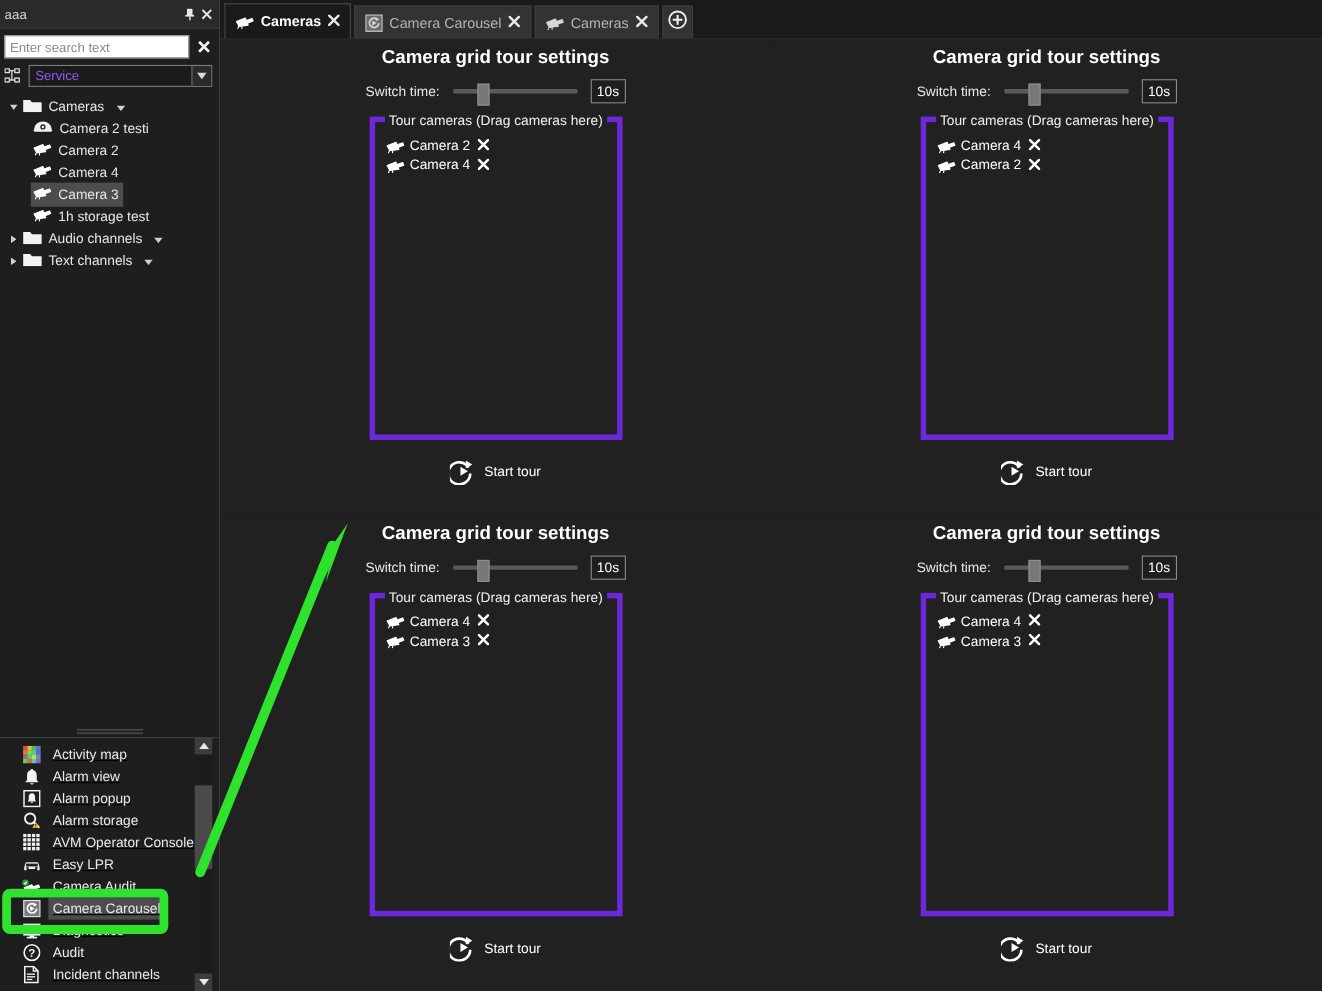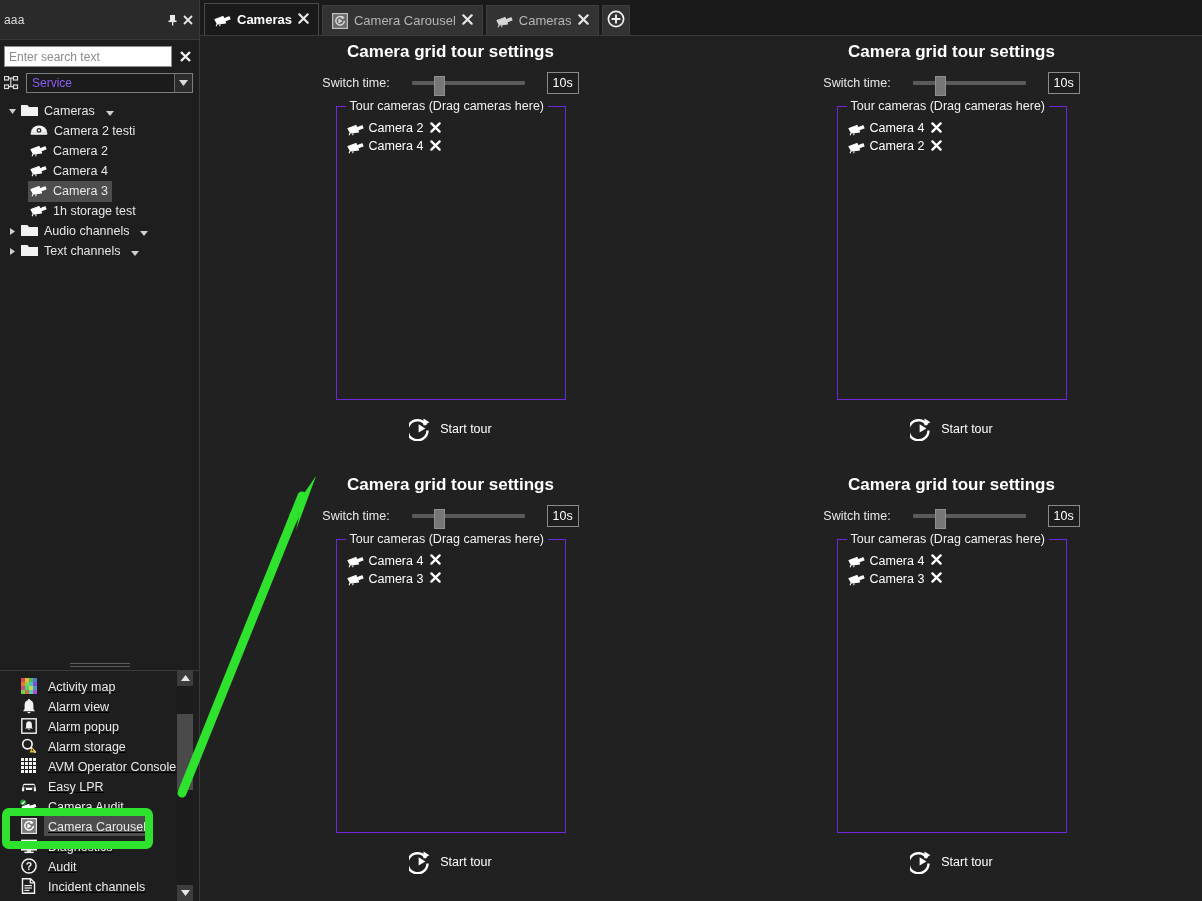--- a/index.html
+++ b/index.html
@@ -10,21 +10,21 @@
     overflow: hidden;
   }
   #root { position: relative; width: 1202px; height: 901px; background: #212121; }
 
   
   #left-dock {
     position: absolute; left: 0; top: 0; width: 200px; height: 901px;
     background: #1e1e1e; border-right: 1px solid #3a3a3a;
   }
   .dock-header {
-    height: 40px; background: #2a2a2a;
+    height: 26px; background: #2a2a2a;
     display: flex; align-items: center; padding: 4px 4px;
     border-bottom: 1px solid #3a3a3a;
   }
   .dock-title { color: #dcdcdc; font-size: 12px; flex: 1; letter-spacing: .2px; }
   .hdr-ico { width: 15px; height: 16px; display: flex; align-items: center; justify-content: center;
              color: #e8e8e8; font-size: 12px; cursor: pointer; }
   .pin-svg { display:block; }
 
   .search-row { display: flex; align-items: center; gap: 5px; padding: 6px 6px 3px 4px; }
   .search-input {
@@ -109,31 +109,31 @@
     position:absolute; left:200px; top:36px; width:1002px; height:865px;
     display:grid; grid-template-columns:1fr 1fr; grid-template-rows:1fr 1fr;
     background:#212121;
   }
   .cell { position:relative; display:flex; flex-direction:column; align-items:center;
           border:1px solid #212121; overflow:hidden; }
   .panel-title {
     color:#ffffff; font-size:17px; font-weight:bold; margin-top:5px; margin-bottom:10px;
     white-space:nowrap;
   }
-  .switch-row { display:flex; align-items:center; gap:22px; margin-bottom:12px; }
+  .switch-row { display:flex; align-items:center; gap:12px; margin-bottom:12px; }
   .switch-label { color:#e8e8e8; font-size:12.5px; }
   .slider { position:relative; width:113px; height:14px; display:flex; align-items:center; }
   .slider-track { width:100%; height:4px; background:#5a5a5a; border-radius:1px; }
   .slider-thumb { position:absolute; left:22px; top:0; width:11px; height:20px; background:#777777; border:1px solid #8f8f8f; }
   .time-box {
     width:32px; height:22px; border:1px solid #8a8a8a; background:#1e1e1e;
     color:#ffffff; font-size:12.5px; display:flex; align-items:center; justify-content:center;
   }
   .fieldset {
-    width:230px; height:294px; border:1px solid #6d28d9; position:relative;
+    width:230px; height:294px; border:5px solid #6d28d9; position:relative;
     padding:12px 0 0 0;
   }
   .legend {
     position:absolute; top:-8px; left:9px; background:#212121; padding:0 4px;
     color:#f0f0f0; font-size:12.5px; white-space:nowrap;
   }
   .cam-row { display:flex; align-items:center; gap:5px; padding:2px 0 2px 10px; height:18px; cursor:pointer; }
   .cam-row .cname { color:#ffffff; font-size:12.5px; }
   .cam-row .crm { color:#ffffff; font-size:13px; font-weight:700; margin-left:2px; cursor:pointer; }
   .start-tour { display:flex; align-items:center; gap:7px; margin-top:17px; cursor:pointer; }

